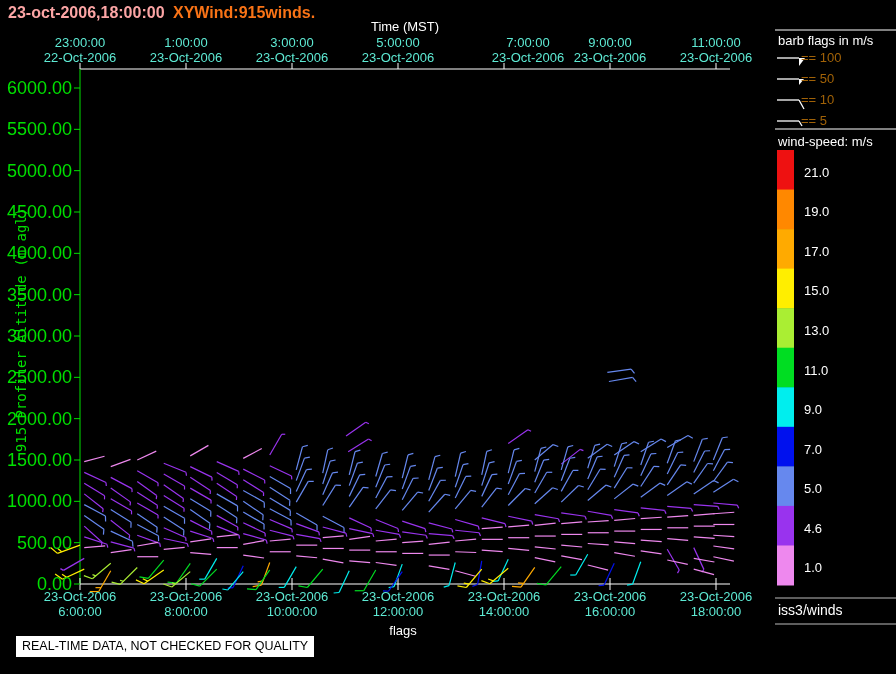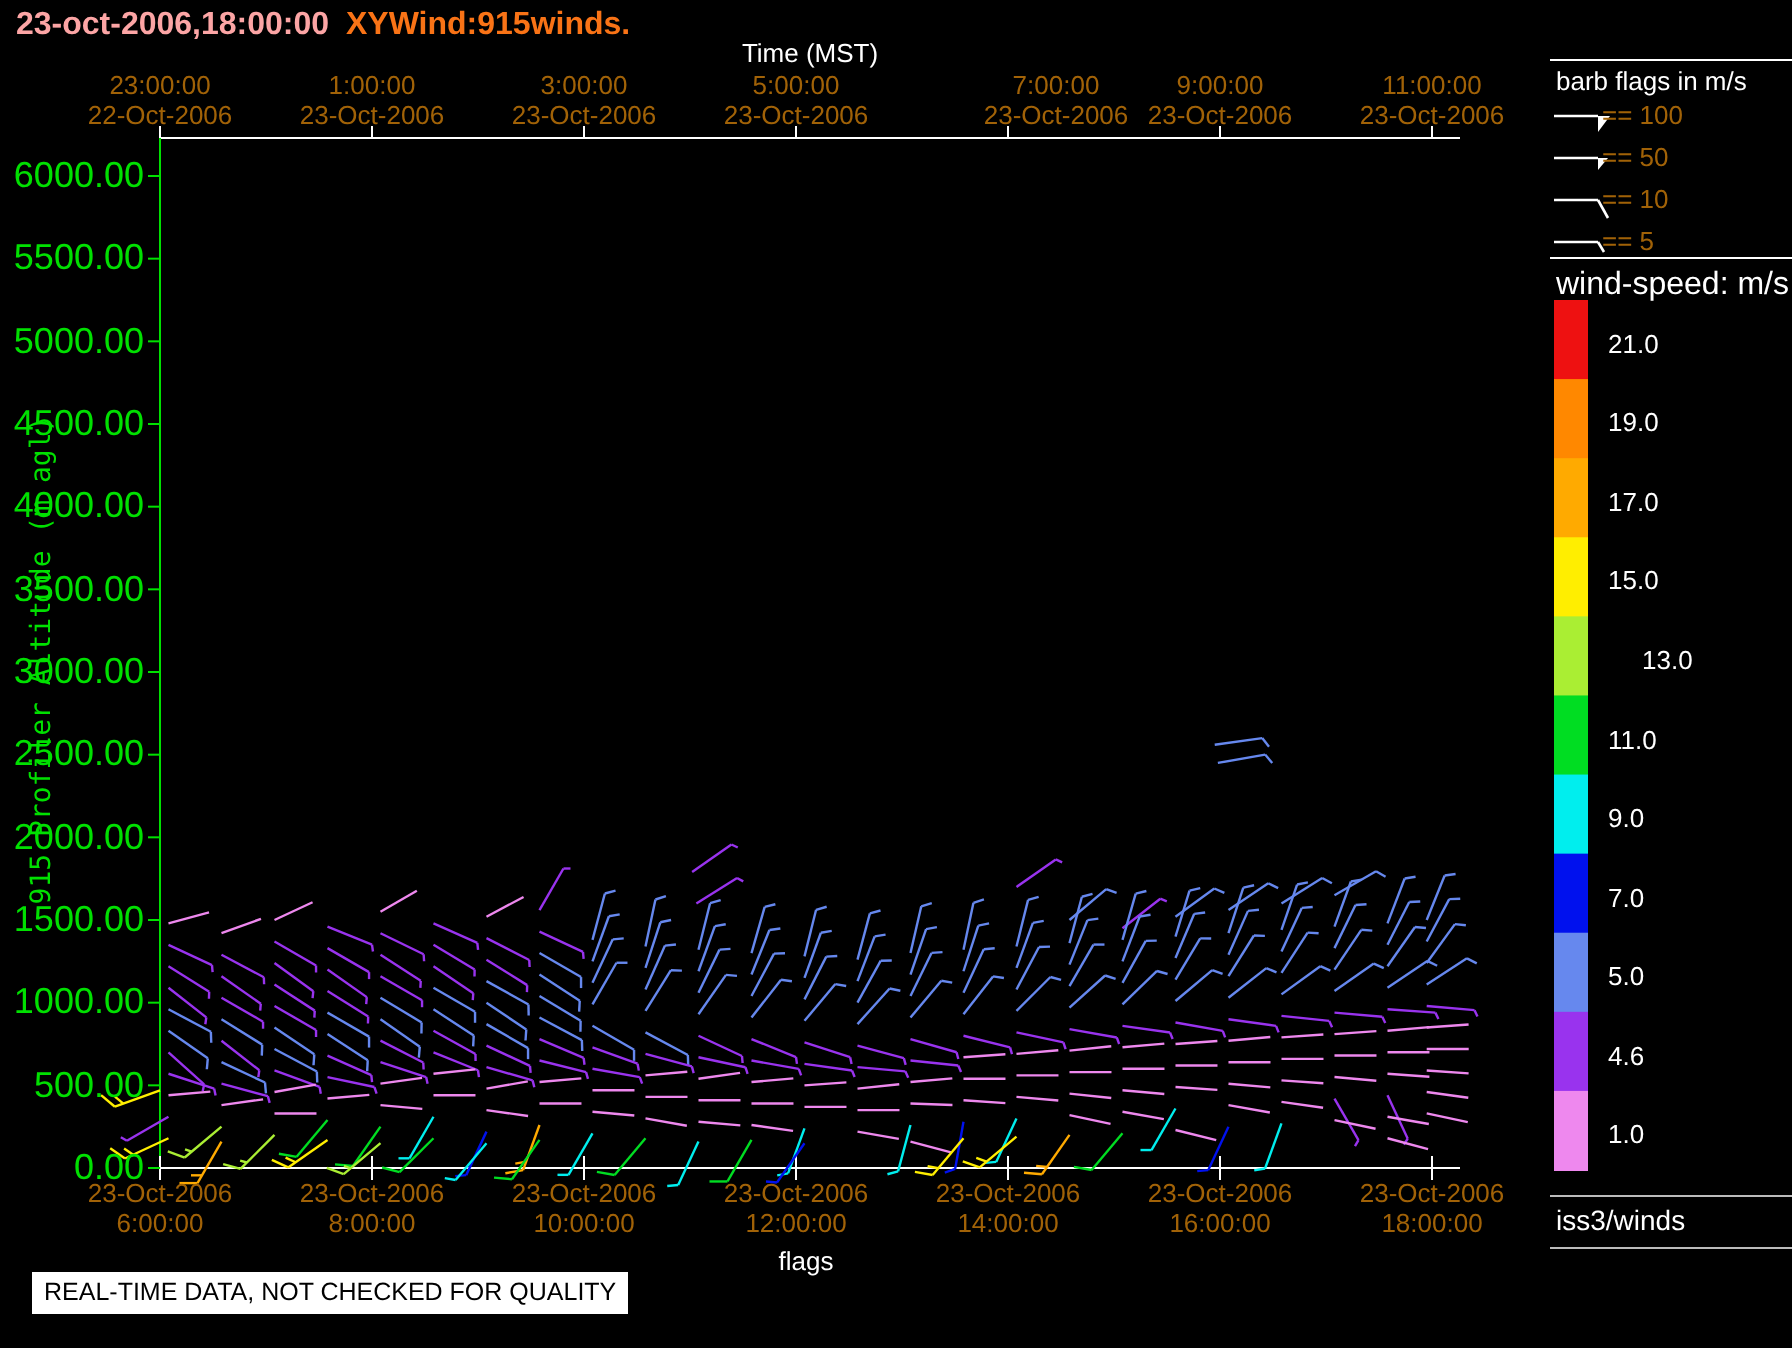--- a/index.html
+++ b/index.html
@@ -4,26 +4,26 @@
 <style>
   html,body{margin:0;padding:0;background:#000;width:896px;height:674px;overflow:hidden;}
   body{font-family:"Liberation Sans",sans-serif;color:#fff;position:relative;}
   .abs{position:absolute;}
   #titlebar{left:8px;top:4px;font-size:16px;font-weight:bold;white-space:nowrap;}
   #title-datetime{color:#fca5a5;}
   #title-app{color:#f97316;margin-left:4px;}
   .axlabel{font-size:13px;color:#fff;}
   #time-mst-label{left:405px;top:19px;transform:translateX(-50%);}
   #bottom-time-label{left:403px;top:623px;transform:translateX(-50%);}
-  .ticklabel{position:absolute;font-size:13px;color:#a16207;text-align:center;transform:translateX(-50%);line-height:15px;white-space:nowrap;}
+  .ticklabel{position:absolute;font-size:13px;color:#5eead4;text-align:center;transform:translateX(-50%);line-height:15px;white-space:nowrap;}
   .gticklabel{position:absolute;font-size:18px;color:#00e000;text-align:right;transform:translateY(-50%);white-space:nowrap;}
   #left-axis-title{left:21px;top:330px;transform:translate(-50%,-50%) rotate(-90deg);color:#00e000;
      font-family:"DejaVu Sans Mono",monospace;font-size:14px;white-space:nowrap;}
   #barb-legend-title{left:778px;top:33px;font-size:13px;}
-  #colorbar-title{left:778px;top:134px;font-size:16px;}
+  #colorbar-title{left:778px;top:134px;font-size:13px;}
   .legend-item-label{position:absolute;left:801px;font-size:13px;color:#a16207;}
   .cbar-label{position:absolute;left:804px;font-size:13px;color:#fff;transform:translateY(-50%);}
   #quality-box{left:16px;top:636px;background:#fff;color:#000;font-size:12.5px;padding:3px 6px 4px 6px;white-space:nowrap;}
   #source-label{left:778px;top:602px;font-size:14px;color:#fff;}
   svg{position:absolute;left:0;top:0;}
 </style>
 </head>
 <body>
 
 <svg id="plot-svg" width="896" height="674">
@@ -605,19 +605,19 @@
 <div class="gticklabel" style="right: 824px; top: 542.667px;">500.00</div>
 <div class="gticklabel" style="right: 824px; top: 584px;">0.00</div>
 <div class="legend-item-label" style="top: 50px;">== 100</div>
 <div class="legend-item-label" style="top: 71px;">== 50</div>
 <div class="legend-item-label" style="top: 92px;">== 10</div>
 <div class="legend-item-label" style="top: 113px;">== 5</div>
 <div class="cbar-label" style="top: 171.773px;">21.0</div>
 <div class="cbar-label" style="top: 211.318px;">19.0</div>
 <div class="cbar-label" style="top: 250.864px;">17.0</div>
 <div class="cbar-label" style="top: 290.409px;">15.0</div>
-<div class="cbar-label" style="top: 329.955px; margin-left: 17px;">13.0</div>
+<div class="cbar-label" style="top: 329.955px;">13.0</div>
 <div class="cbar-label" style="top: 369.5px;">11.0</div>
 <div class="cbar-label" style="top: 409.045px;">9.0</div>
 <div class="cbar-label" style="top: 448.591px;">7.0</div>
 <div class="cbar-label" style="top: 488.136px;">5.0</div>
 <div class="cbar-label" style="top: 527.682px;">4.6</div>
 <div class="cbar-label" style="top: 567.227px;">1.0</div>
 
 </body></html>

